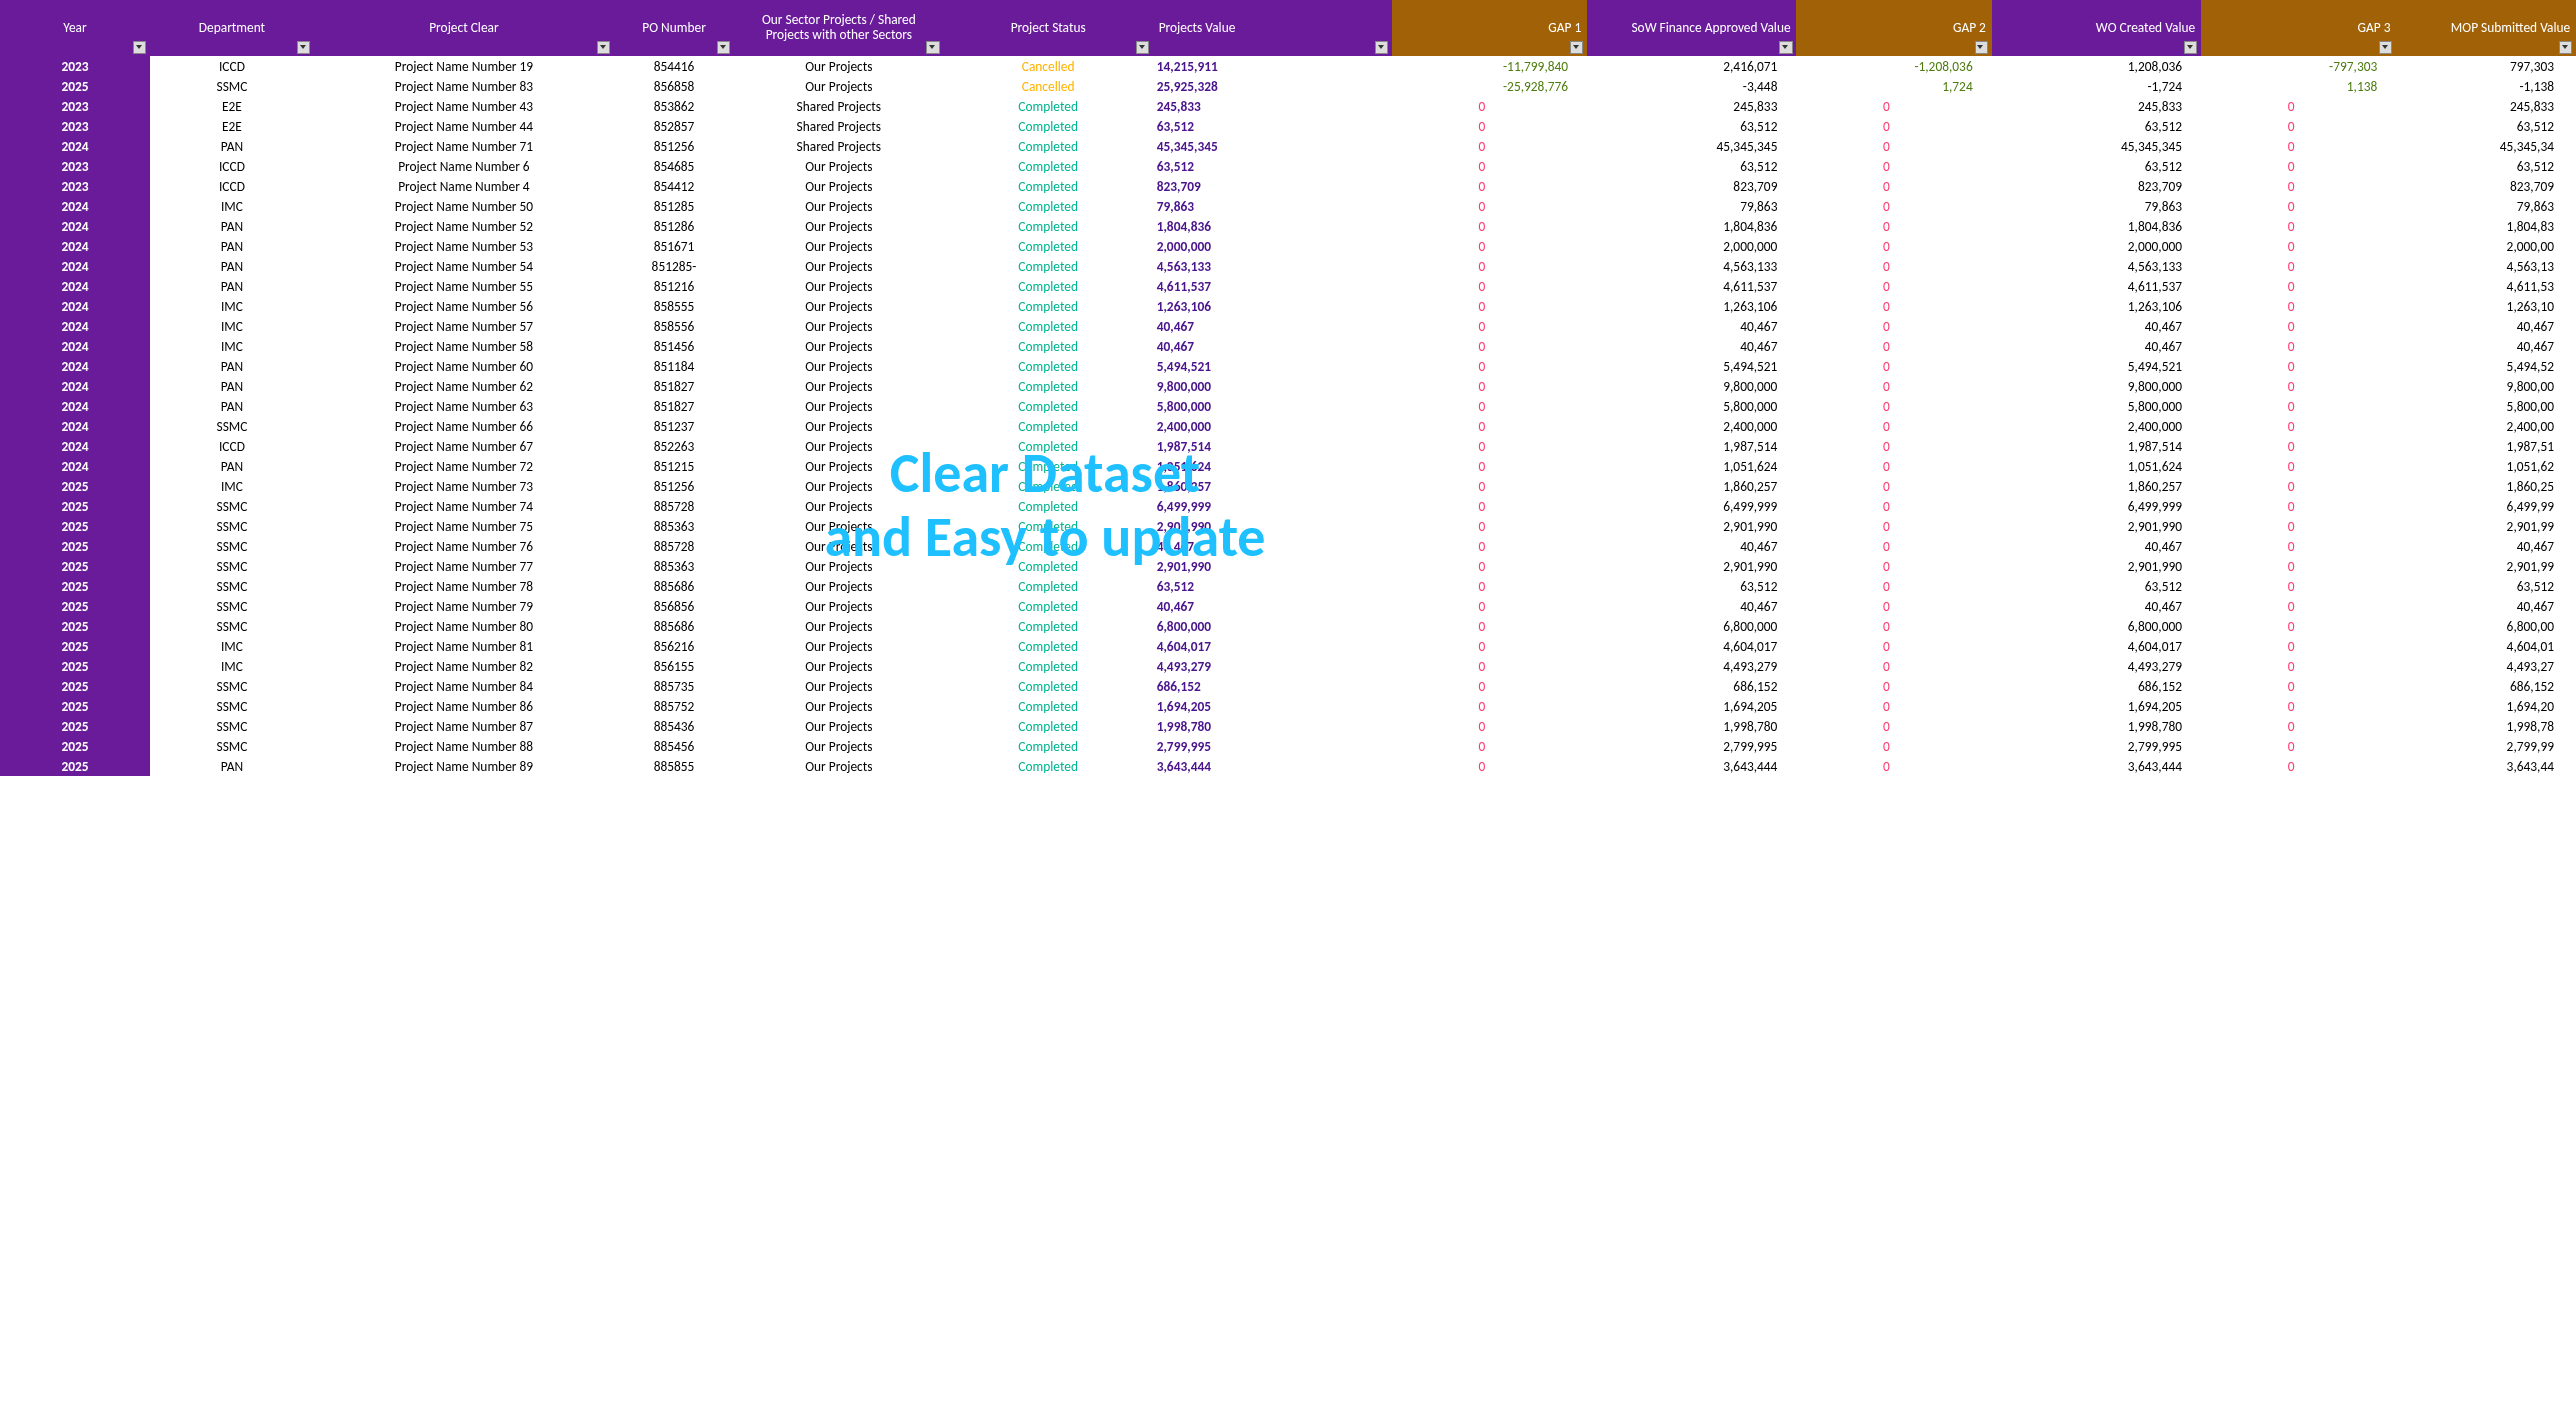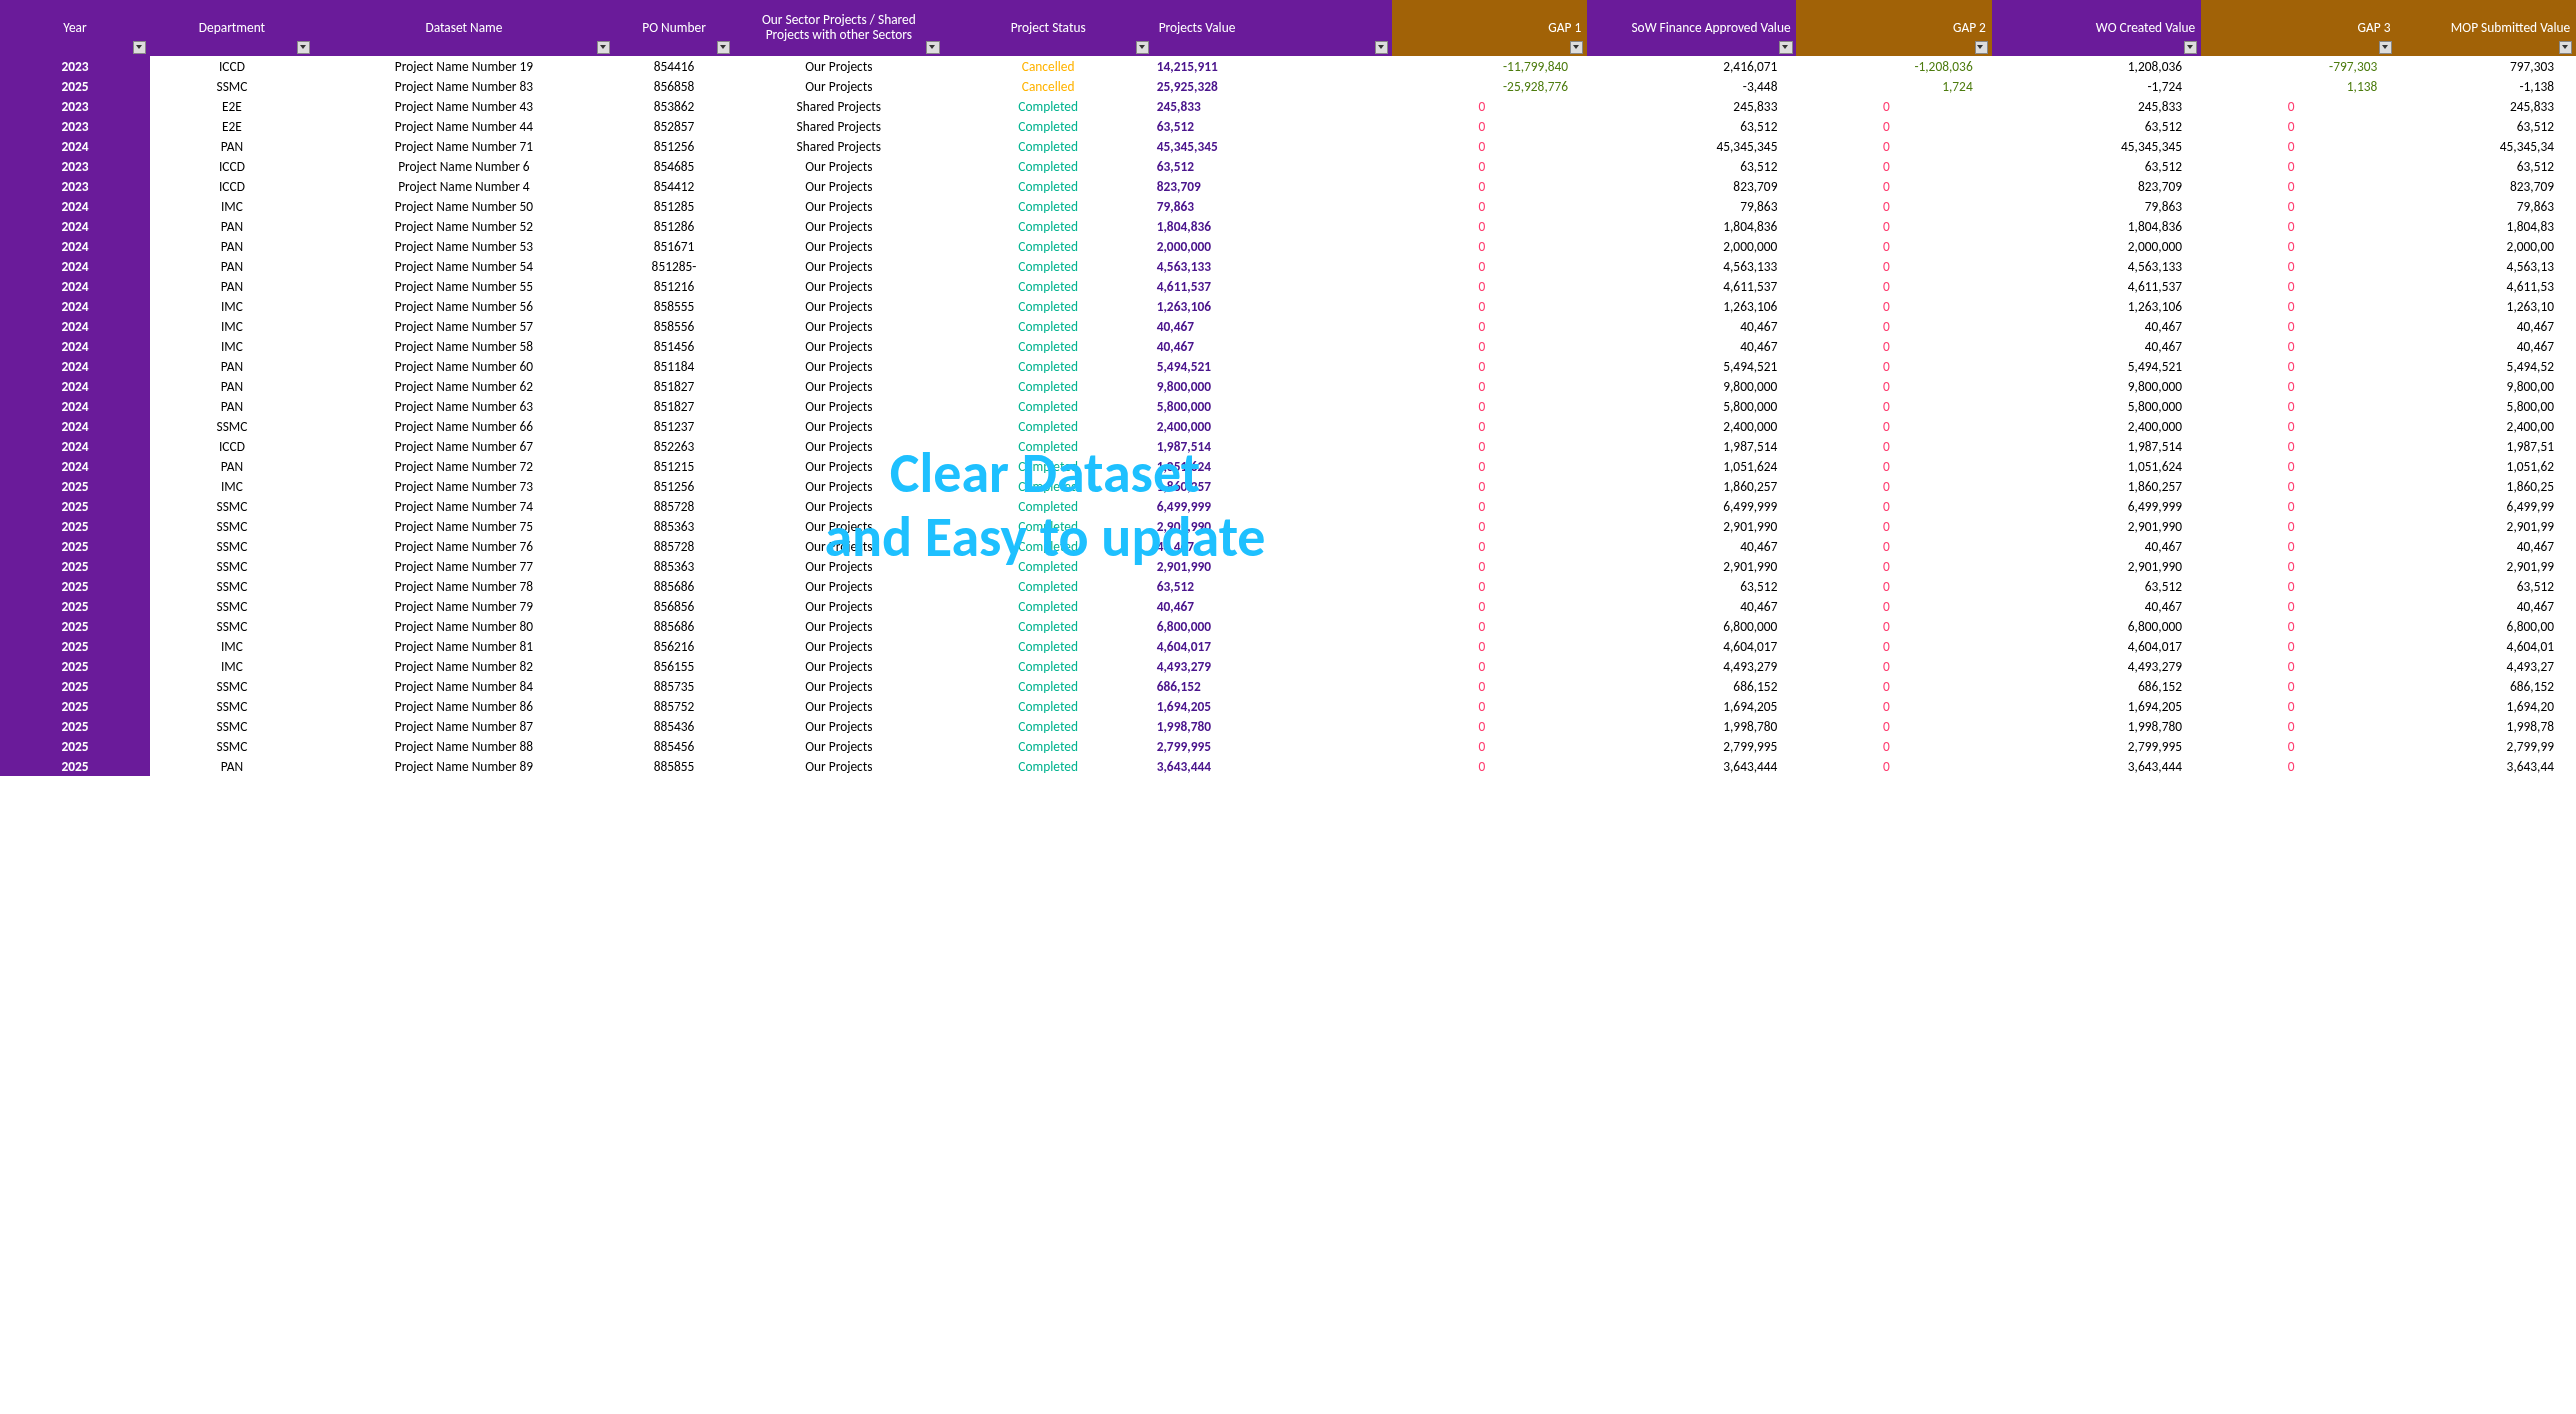--- a/index.html
+++ b/index.html
@@ -95,21 +95,21 @@
   }
   .wm1 { top: 441px; left: 671px; width: 748px;}
 </style>
 </head>
 <body>
 
 <div class="table">
   <div class="row hdr" id="hdr-row">
       <div class="cell c-year"><span>Year</span><div class="filter"></div></div>
       <div class="cell c-dept"><span>Department</span><div class="filter"></div></div>
-      <div class="cell c-pname"><span>Dataset Name</span><div class="filter"></div></div>
+      <div class="cell c-pname"><span>Project Clear</span><div class="filter"></div></div>
       <div class="cell c-po"><span>PO Number</span><div class="filter"></div></div>
       <div class="cell c-sector"><span>Our Sector Projects / Shared Projects with other Sectors</span><div class="filter"></div></div>
       <div class="cell c-status"><span>Project Status</span><div class="filter"></div></div>
       <div class="cell c-value"><span>Projects Value</span><div class="filter"></div></div>
       <div class="cell c-gap gap"><span>GAP 1</span><div class="filter"></div></div>
       <div class="cell c-money"><span>SoW Finance Approved Value</span><div class="filter"></div></div>
       <div class="cell c-gap gap"><span>GAP 2</span><div class="filter"></div></div>
       <div class="cell c-money"><span>WO Created Value</span><div class="filter"></div></div>
       <div class="cell c-gap gap"><span>GAP 3</span><div class="filter"></div></div>
       <div class="cell c-last gap"><span>MOP Submitted Value</span><div class="filter"></div></div>

